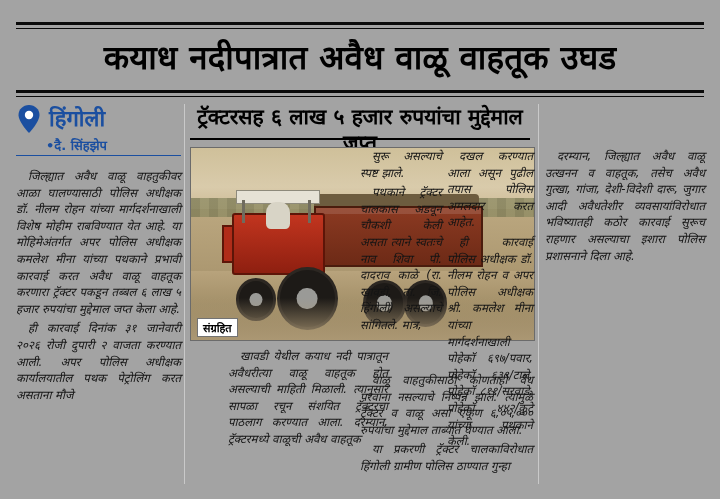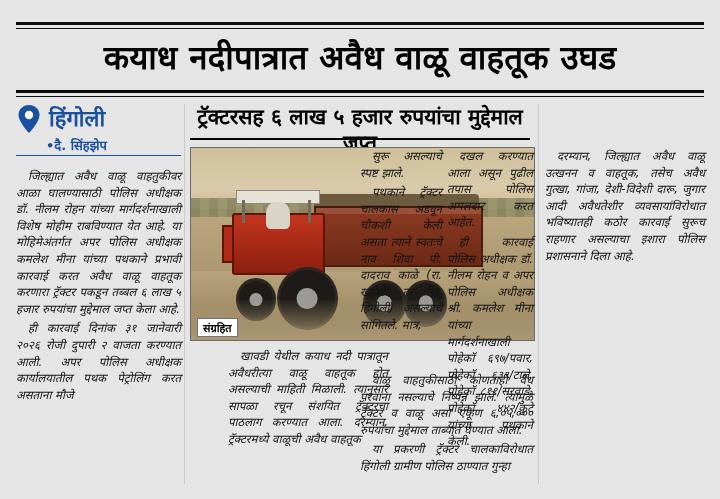--- a/index.html
+++ b/index.html
@@ -12,21 +12,21 @@
     height: 499px;
     font-family: "DejaVu Sans", sans-serif;
     color: #111111;
     position: relative;
     overflow: hidden;
   }
   .page {
     position: relative;
     width: 720px;
     height: 499px;
-    background: #e5e5e5;
+    background: #a3a3a3;
     box-sizing: border-box;
     padding: 0;
   }
   
   .rule-top {
     position: absolute;
     left: 16px;
     right: 16px;
     top: 22px;
     height: 3px;

